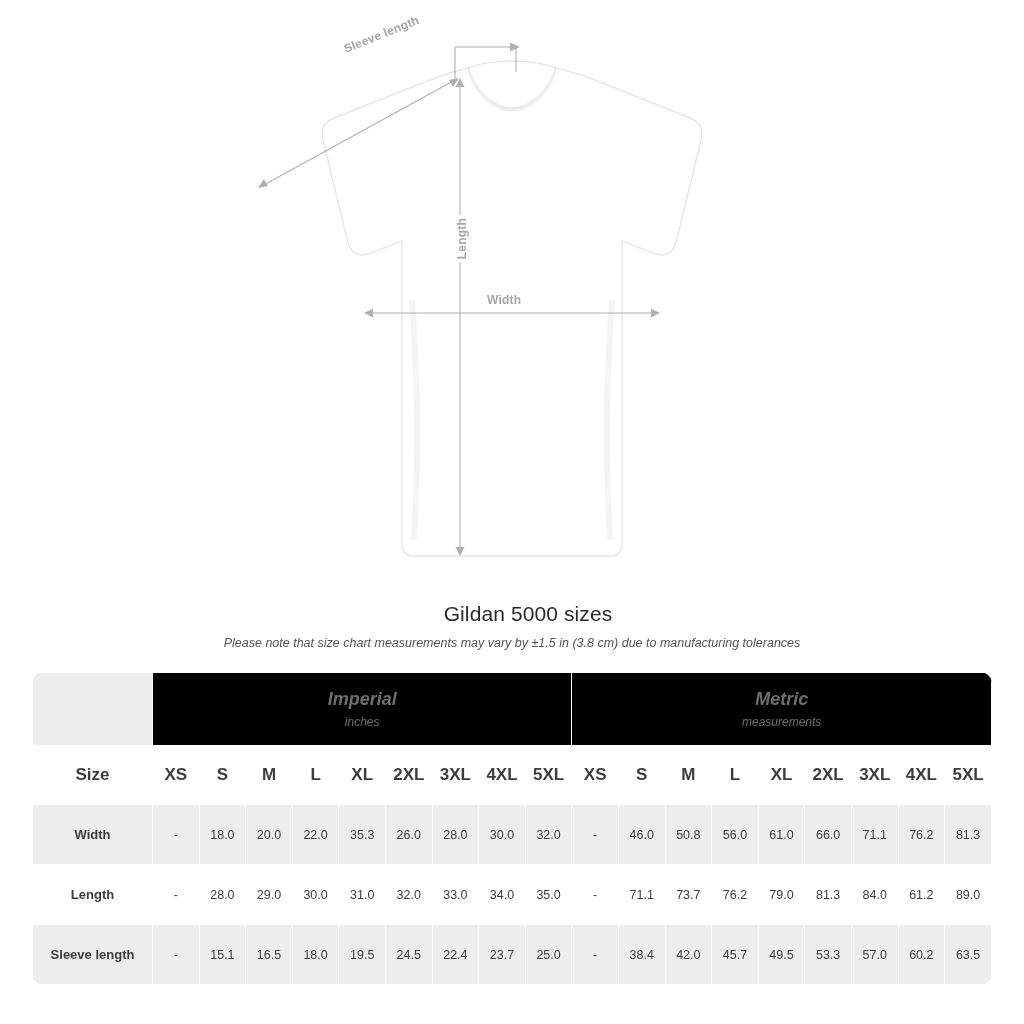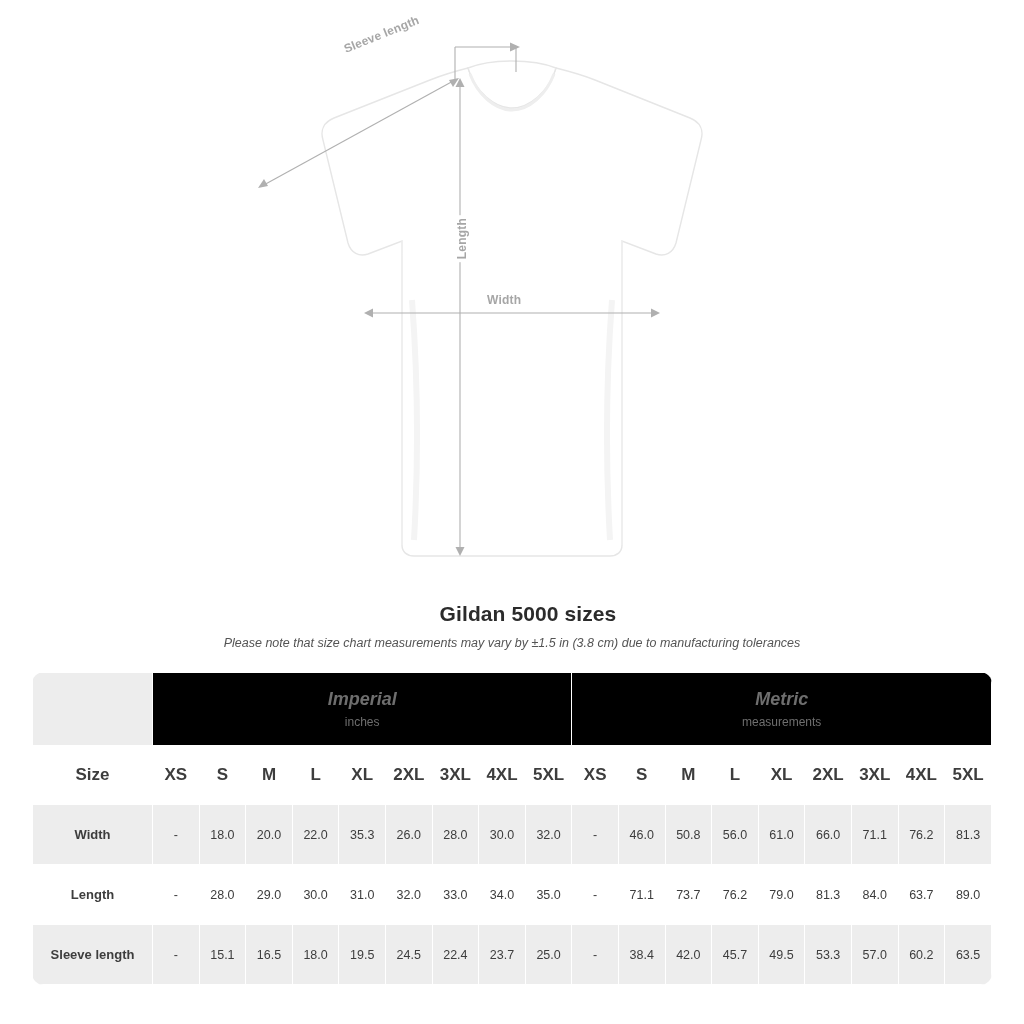--- a/index.html
+++ b/index.html
@@ -60,21 +60,21 @@
     transform-origin: left top;
   }
 
   
   .title-block {
     text-align: center;
     margin-top: 12px;
   }
   .chart-title {
     font-size: 21px;
-    font-weight: bold;
+    font-weight: normal;
     color: #2b2b2b;
     margin: 8px;
     letter-spacing: 0.1px;
     padding-left: 32px;
   }
   .chart-note {
     font-size: 12.5px;
     font-style: italic;
     color: #545454;
     margin-top: 10px;
@@ -107,20 +107,21 @@
   }
   tr.unit-row td.blank { background: #ededed; }
   .unit-name {
     font-size: 18px;
     font-style: italic;
     font-weight: bold;
     color: #6e6e6e;
   }
   .unit-sub {
     font-size: 12px;
+    font-style: italic;
     color: #6e6e6e;
     margin-top: 5px;
   }
 
   
   tr.size-row td {
     background: #ffffff;
     height: 58px;
     font-weight: bold;
     font-size: 17px;
@@ -303,21 +304,21 @@
             <td>33.0</td>
             <td>34.0</td>
             <td>35.0</td>
             <td>-</td>
             <td>71.1</td>
             <td>73.7</td>
             <td>76.2</td>
             <td>79.0</td>
             <td>81.3</td>
             <td>84.0</td>
-            <td>63.7</td>
+            <td>61.2</td>
             <td>89.0</td>
           </tr>
           <tr class="data-row shade">
             <td class="rowhead">Sleeve length</td>
             <td>-</td>
             <td>15.1</td>
             <td>16.5</td>
             <td>18.0</td>
             <td>19.5</td>
             <td>24.5</td>

